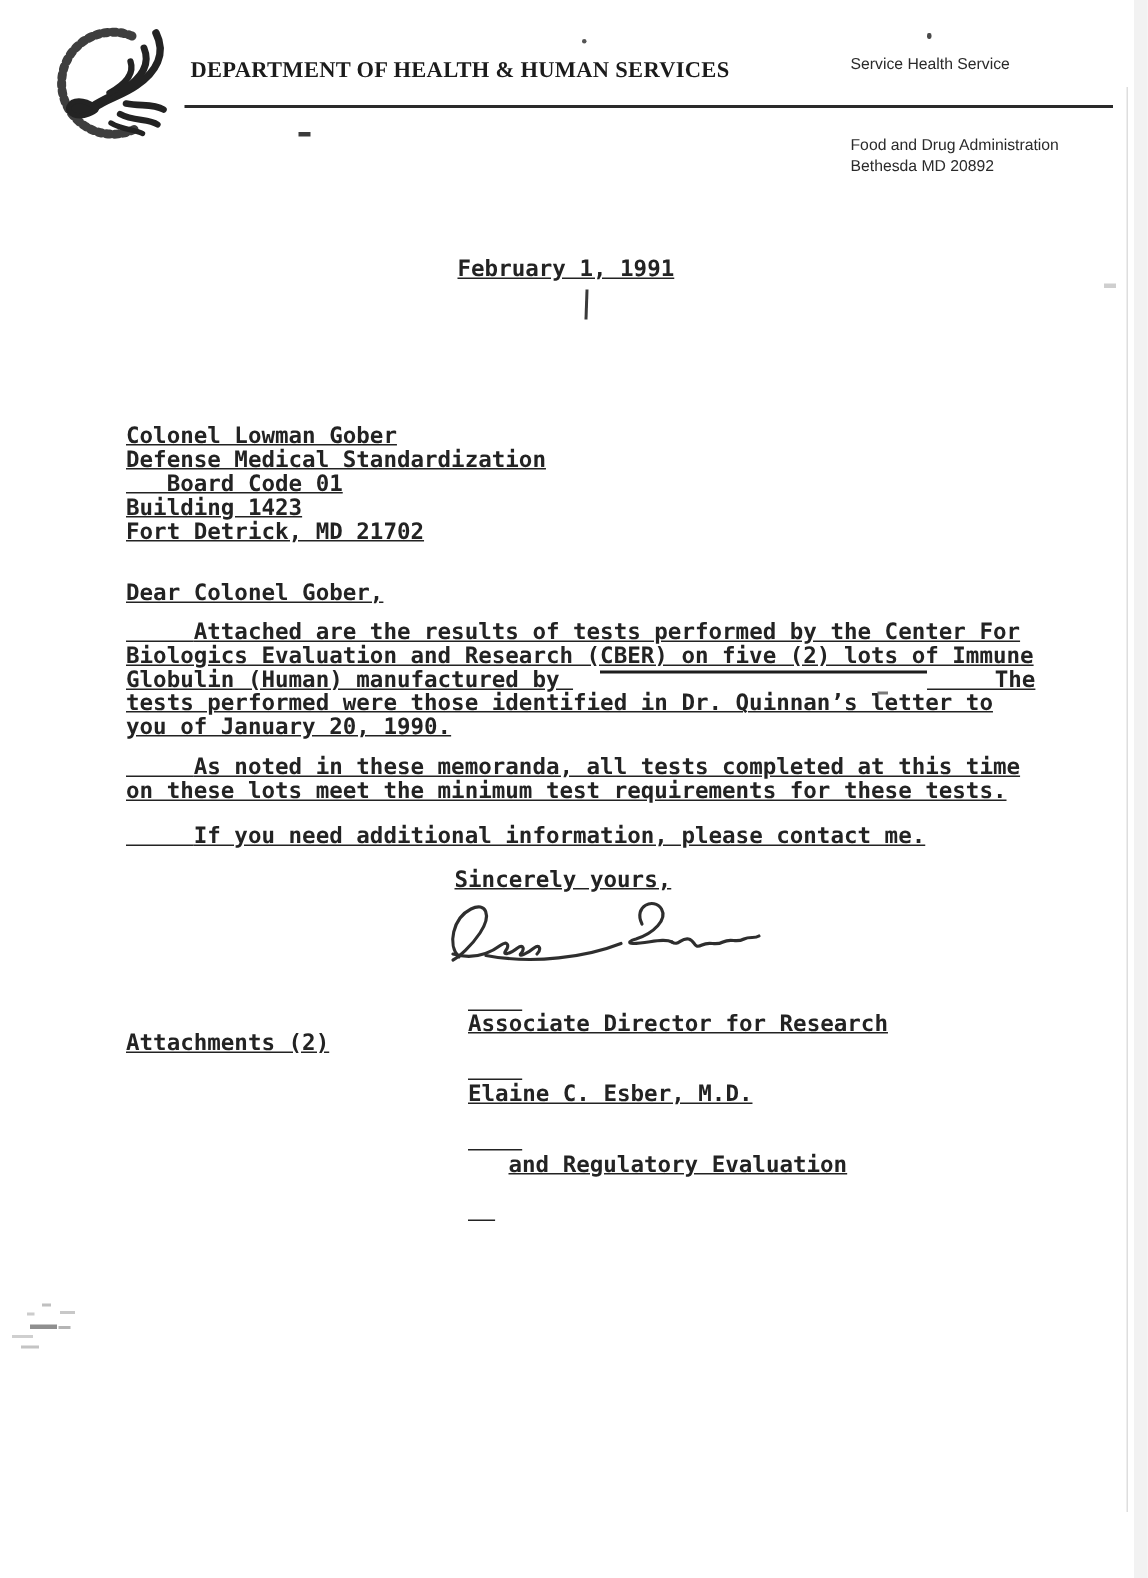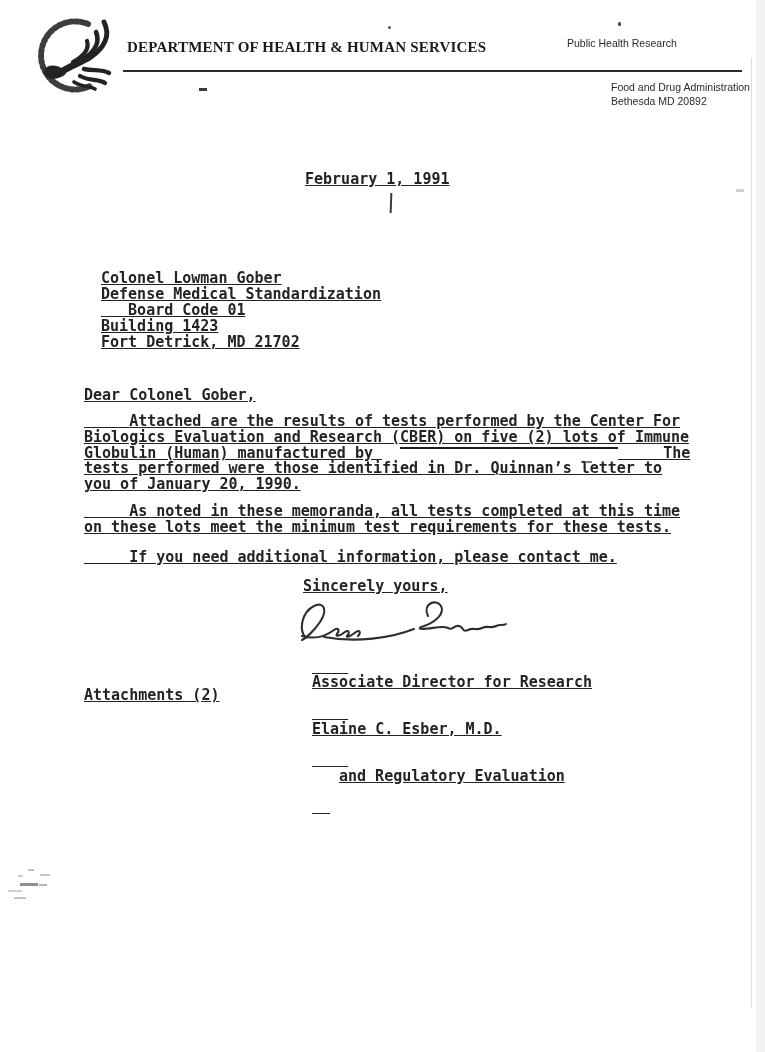--- a/index.html
+++ b/index.html
@@ -19,32 +19,32 @@
     font-weight:bold;font-size:15px;letter-spacing:.2px;color:#1b1b1b;
     white-space:nowrap;
   }
   .phs{
     position:absolute;left:567px;top:37px;
     font-family:"Liberation Sans","DejaVu Sans",sans-serif;
     font-size:10.5px;color:#2a2a2a;white-space:nowrap;
   }
   .header-rule{position:absolute;left:123px;top:70px;width:619px;height:2.2px;background:#2a2a2a;}
   .fda-block{
-    position:absolute;left:567px;top:80px;
+    position:absolute;left:567px;top:90px;
     font-family:"Liberation Sans","DejaVu Sans",sans-serif;
-    font-size:10.5px;line-height:14px;color:#2a2a2a;white-space:pre;margin-left:44px;
+    font-size:10.5px;line-height:14px;color:#2a2a2a;white-space:pre;
   }
   
   .tw{
     position:absolute;
     font-size:15px;font-weight:bold;line-height:15.8px;
     white-space:pre-wrap;color:#232323;text-decoration:underline;
   }
   .date{left:305px;top:172px;}
-  .recipient{left:84px;top:270px;line-height:16px;white-space:pre;margin-left:17px;}
+  .recipient{left:84px;top:282px;line-height:16px;white-space:pre;}
   .salutation{left:84px;top:388px;}
   .para1{left:84px;top:414px;width:640px;}
   .para2{left:84px;top:504px;width:640px;}
   .para3{left:84px;top:550px;width:640px;}
   .closing{left:303px;top:579px;}
   .sig-block{left:312px;top:644px;line-height:15.6px;white-space:pre;}
   .sig-line2-indent{padding-left:27px;}
   .attachments{left:84px;top:688px;}
   .redact{
     display:inline-block;width:218px;height:9px;
@@ -84,21 +84,21 @@
 
       <path d="M37,57 C30,52 22,52 20,57 C18,62 26,65 33,62 C38,60 40,58 37,57 Z" stroke-width="3.5" fill="#232323"></path>
 
       <path d="M58,55 C68,57 76,55 83,59" stroke-width="4.4"></path>
       <path d="M54,62 C63,67 73,65 79,69" stroke-width="4.2"></path>
       <path d="M48,68 C56,73 64,72 69,75" stroke-width="3.6"></path>
     </g>
   </svg>
 
   <div class="dept-title">DEPARTMENT OF HEALTH &amp; HUMAN SERVICES</div>
-  <div class="phs">Public Health Research</div>
+  <div class="phs">Service Health Service</div>
   <div class="header-rule"></div>
   <div class="fda-block">Food and Drug Administration
 Bethesda MD 20892</div>
 
   <div class="tw date">February 1, 1991</div>
   <div class="tw recipient">Colonel Lowman Gober
 Defense Medical Standardization
    Board Code 01
 Building 1423
 Fort Detrick, MD 21702</div>

